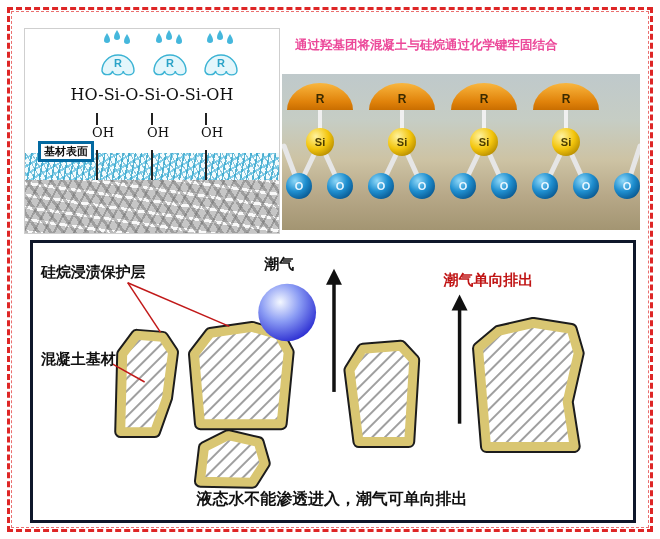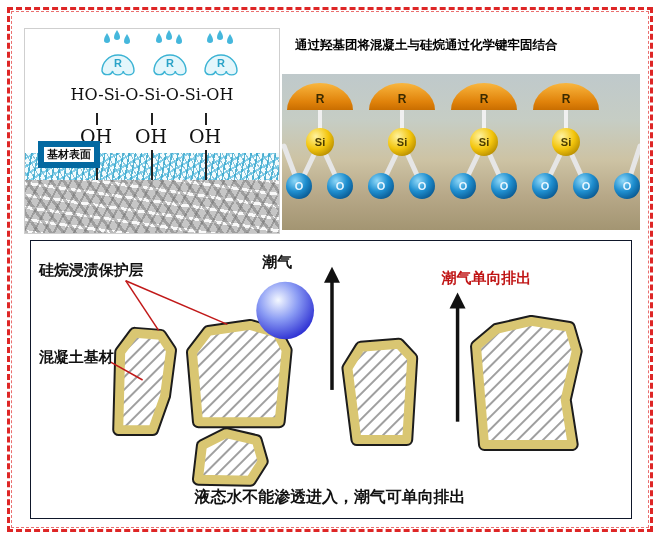--- a/index.html
+++ b/index.html
@@ -8,49 +8,49 @@
   .frame-outer{position:absolute;inset:7px;border:3px dashed #de2626;}
   .frame-inner{position:absolute;inset:1px;border:1px dashed #ea7070;}
 
   
   .panel-tl{position:absolute;left:24px;top:28px;width:254px;height:204px;
             background:#fff;border:1px solid #cfcfcf;overflow:hidden;}
   .umb-svg{position:absolute;left:0;top:0;}
   .formula{position:absolute;left:0;top:56px;width:100%;text-align:center;
            font-family:"DejaVu Serif",serif;font-size:16px;color:#111;}
   .bond{position:absolute;width:2px;background:#222;}
-  .oh{position:absolute;width:34px;text-align:left;top:96px;
-      font-family:"DejaVu Serif",serif;font-size:19px;color:#111;}
+  .oh{position:absolute;width:34px;text-align:right;top:96px;
+      font-family:"DejaVu Serif",serif;font-size:13px;color:#111;}
   .substrate-tag{position:absolute;left:13px;top:112px;font-size:11px;font-weight:bold;
-                 color:#111;background:#fff;border:6px solid #0369a1;padding:0 3px;z-index:4;}
+                 color:#111;background:#fff;border:3px solid #0369a1;padding:0 3px;z-index:4;}
   .tex{position:absolute;left:0;bottom:0;width:100%;height:80px;}
   .tex-cyan{position:absolute;top:0;left:0;width:100%;height:30px;
     background:
       repeating-linear-gradient(100deg, rgba(58,168,205,.85) 0 1.5px, rgba(255,255,255,0) 1.5px 6px),
       repeating-linear-gradient(-30deg, rgba(90,190,225,.7) 0 2px, rgba(255,255,255,0) 2px 7px),
       repeating-linear-gradient(60deg, rgba(30,140,185,.5) 0 1px, rgba(255,255,255,0) 1px 5px),
       #f2fbfd;}
   .tex-conc{position:absolute;top:27px;left:0;width:100%;height:53px;
     background:
       repeating-linear-gradient(55deg, rgba(110,110,110,.45) 0 3px, transparent 3px 10px),
       repeating-linear-gradient(-62deg, rgba(80,80,80,.35) 0 2px, transparent 2px 9px),
       repeating-linear-gradient(8deg, rgba(255,255,255,.9) 0 3px, transparent 3px 12px),
       #c6c6c6;}
 
   
   .panel-tr{position:absolute;left:282px;top:30px;width:358px;height:200px;background:#fff;overflow:hidden;}
   .tr-text{padding:5px 0 0 13px;}
-  .tr-line{font-size:12.5px;font-weight:bold;line-height:20px;color:#000000;}
+  .tr-line{font-size:12.5px;font-weight:bold;line-height:20px;color:#ec4899;}
   .photo{position:absolute;left:0;top:44px;width:358px;height:156px;
     background:linear-gradient(180deg,#bfc9cb 0%,#c6cdc4 30%,#cdc3a4 55%,#b7a888 78%,#a39572 100%);}
   .photo svg{display:block;}
 
   
   .panel-bottom{position:absolute;left:30px;top:240px;width:600px;height:277px;
-                background:#fff;border:1px solid #0f172a;overflow:hidden;}
+                background:#fff;border:3px solid #0f172a;overflow:hidden;}
   .panel-bottom svg{display:block;}
 
   svg text{font-family:"Liberation Sans",sans-serif;}
 </style>
 </head>
 <body>
 
 <div class="page">
   <div class="frame-outer">
     <div class="frame-inner"></div>

